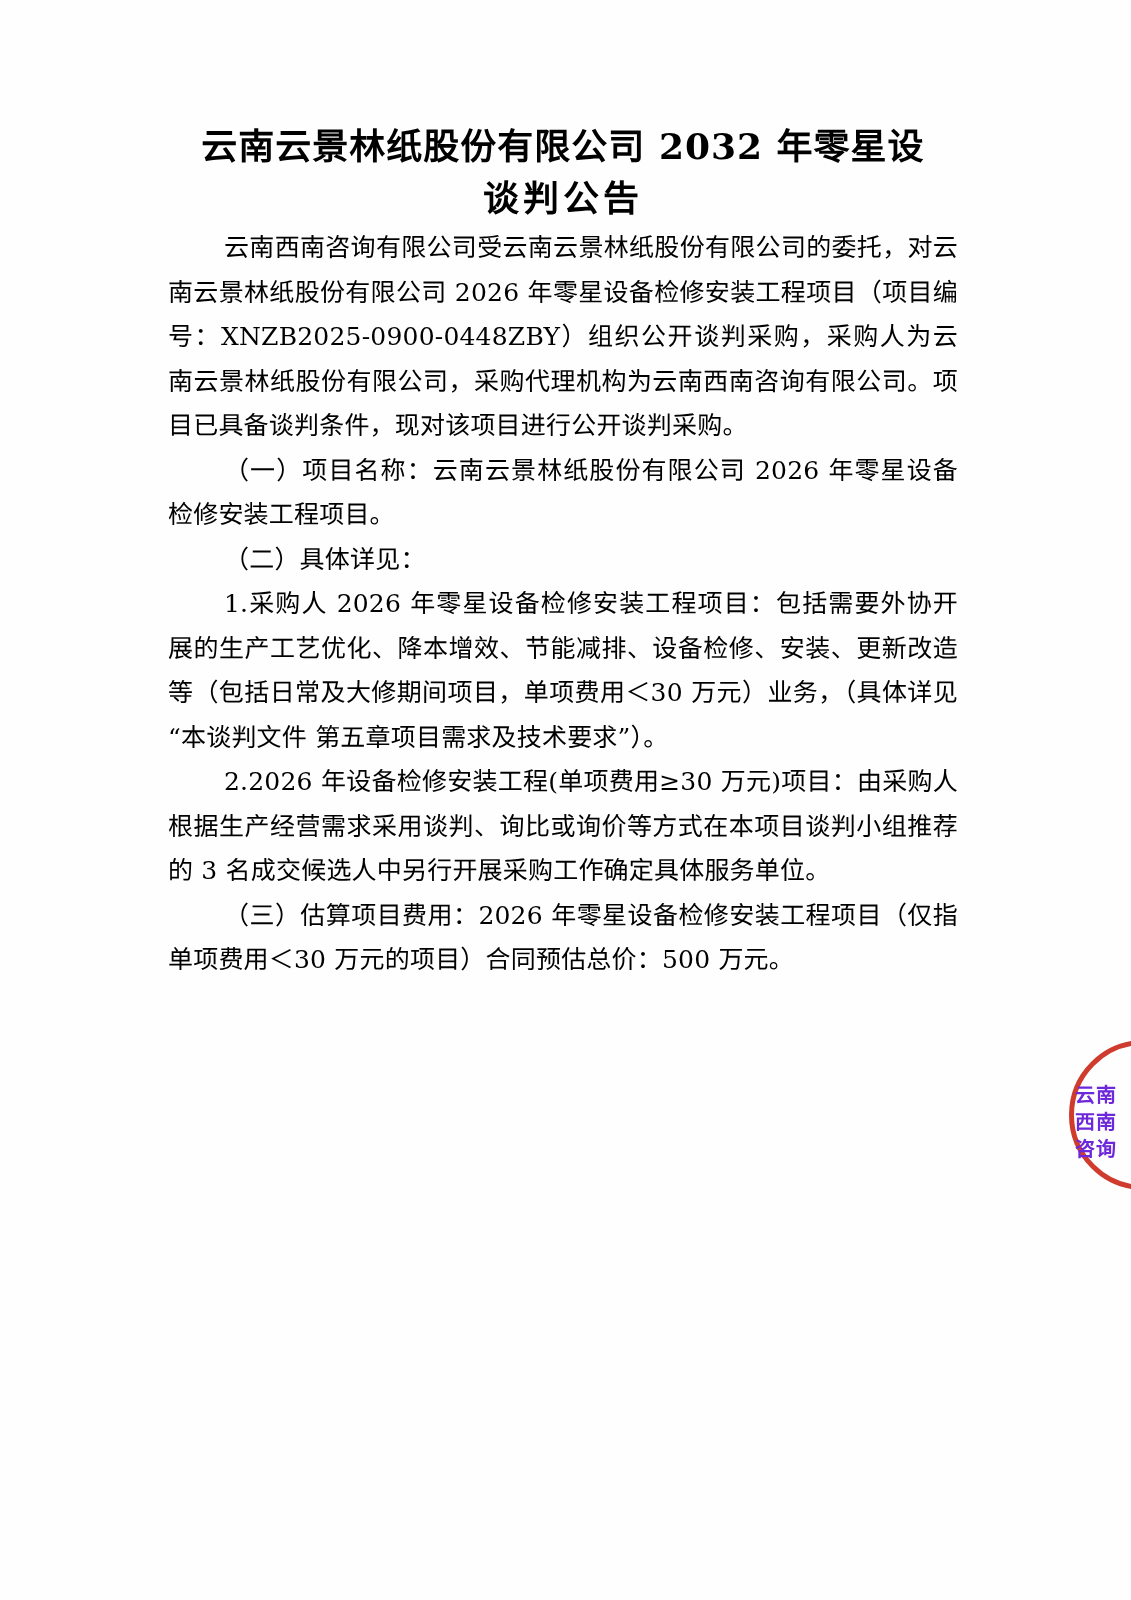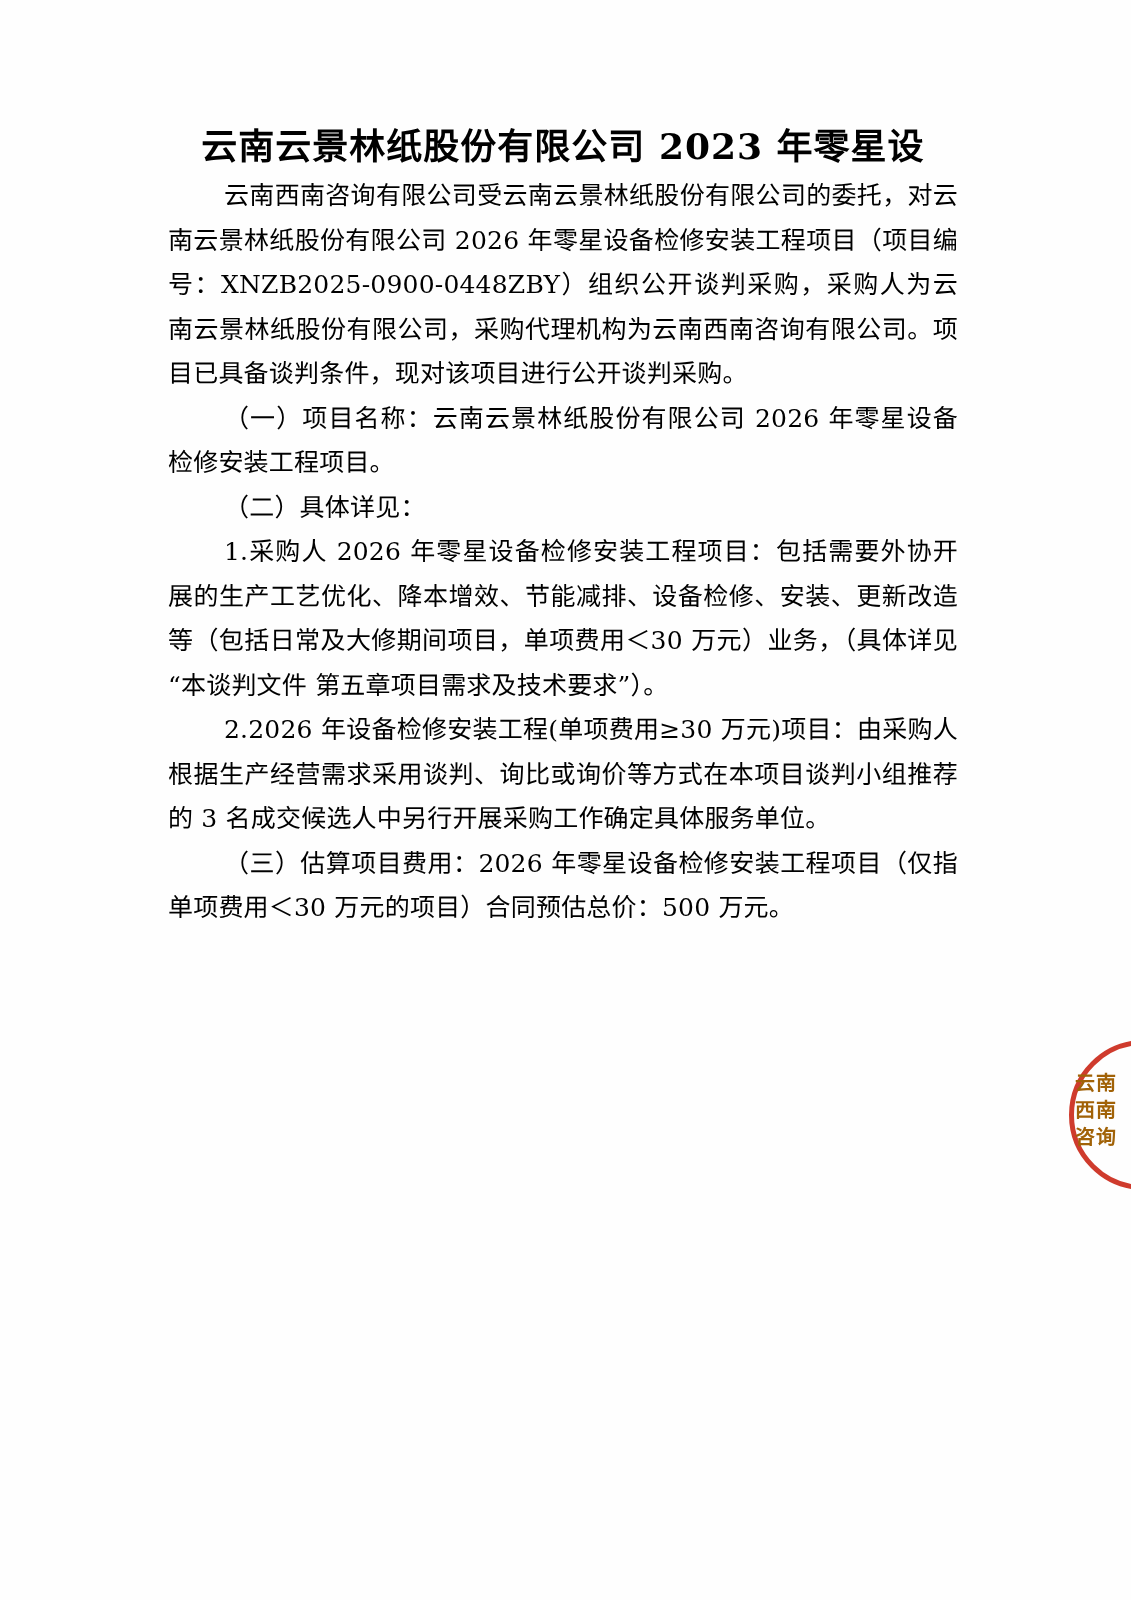--- a/index.html
+++ b/index.html
@@ -74,37 +74,38 @@
     top: 10px;
     width: 150px;
     height: 150px;
     border: 5px solid #cf3b2d;
     border-radius: 50%;
     box-sizing: border-box;
   }
   .seal-clip .seal-chars {
     position: absolute;
     left: 6px;
-    top: 40px;
-    color: #a16207;
+    top: 52px;
+    color: #6d28d9;
     font-size: 20px;
     font-weight: bold;
     line-height: 1.35;
     letter-spacing: 1px;
   }
 </style>
 </head>
 <body>
 
 <div class="page">
 
   <div class="content">
 
     <h1 class="doc-title">
-      <span class="line l1">云南云景林纸股份有限公司 2023 年零星设</span>
+      <span class="line l1">云南云景林纸股份有限公司 2032 年零星设</span>
+      <span class="line l3">谈判公告</span>
     </h1>
 
     <div class="section">
       <p class="para">云南西南咨询有限公司受云南云景林纸股份有限公司的委托，对云南云景林纸股份有限公司 2026 年零星设备检修安装工程项目（项目编号：XNZB2025-0900-0448ZBY）组织公开谈判采购，采购人为云南云景林纸股份有限公司，采购代理机构为云南西南咨询有限公司。项目已具备谈判条件，现对该项目进行公开谈判采购。</p>
     </div>
 
     <div class="section">
       <p class="para">（一）项目名称：云南云景林纸股份有限公司 2026 年零星设备检修安装工程项目。</p>
       <p class="para">（二）具体详见：</p>
       <p class="para">1.采购人 2026 年零星设备检修安装工程项目：包括需要外协开展的生产工艺优化、降本增效、节能减排、设备检修、安装、更新改造等（包括日常及大修期间项目，单项费用＜30 万元）业务，（具体详见“本谈判文件 第五章项目需求及技术要求”）。</p>

